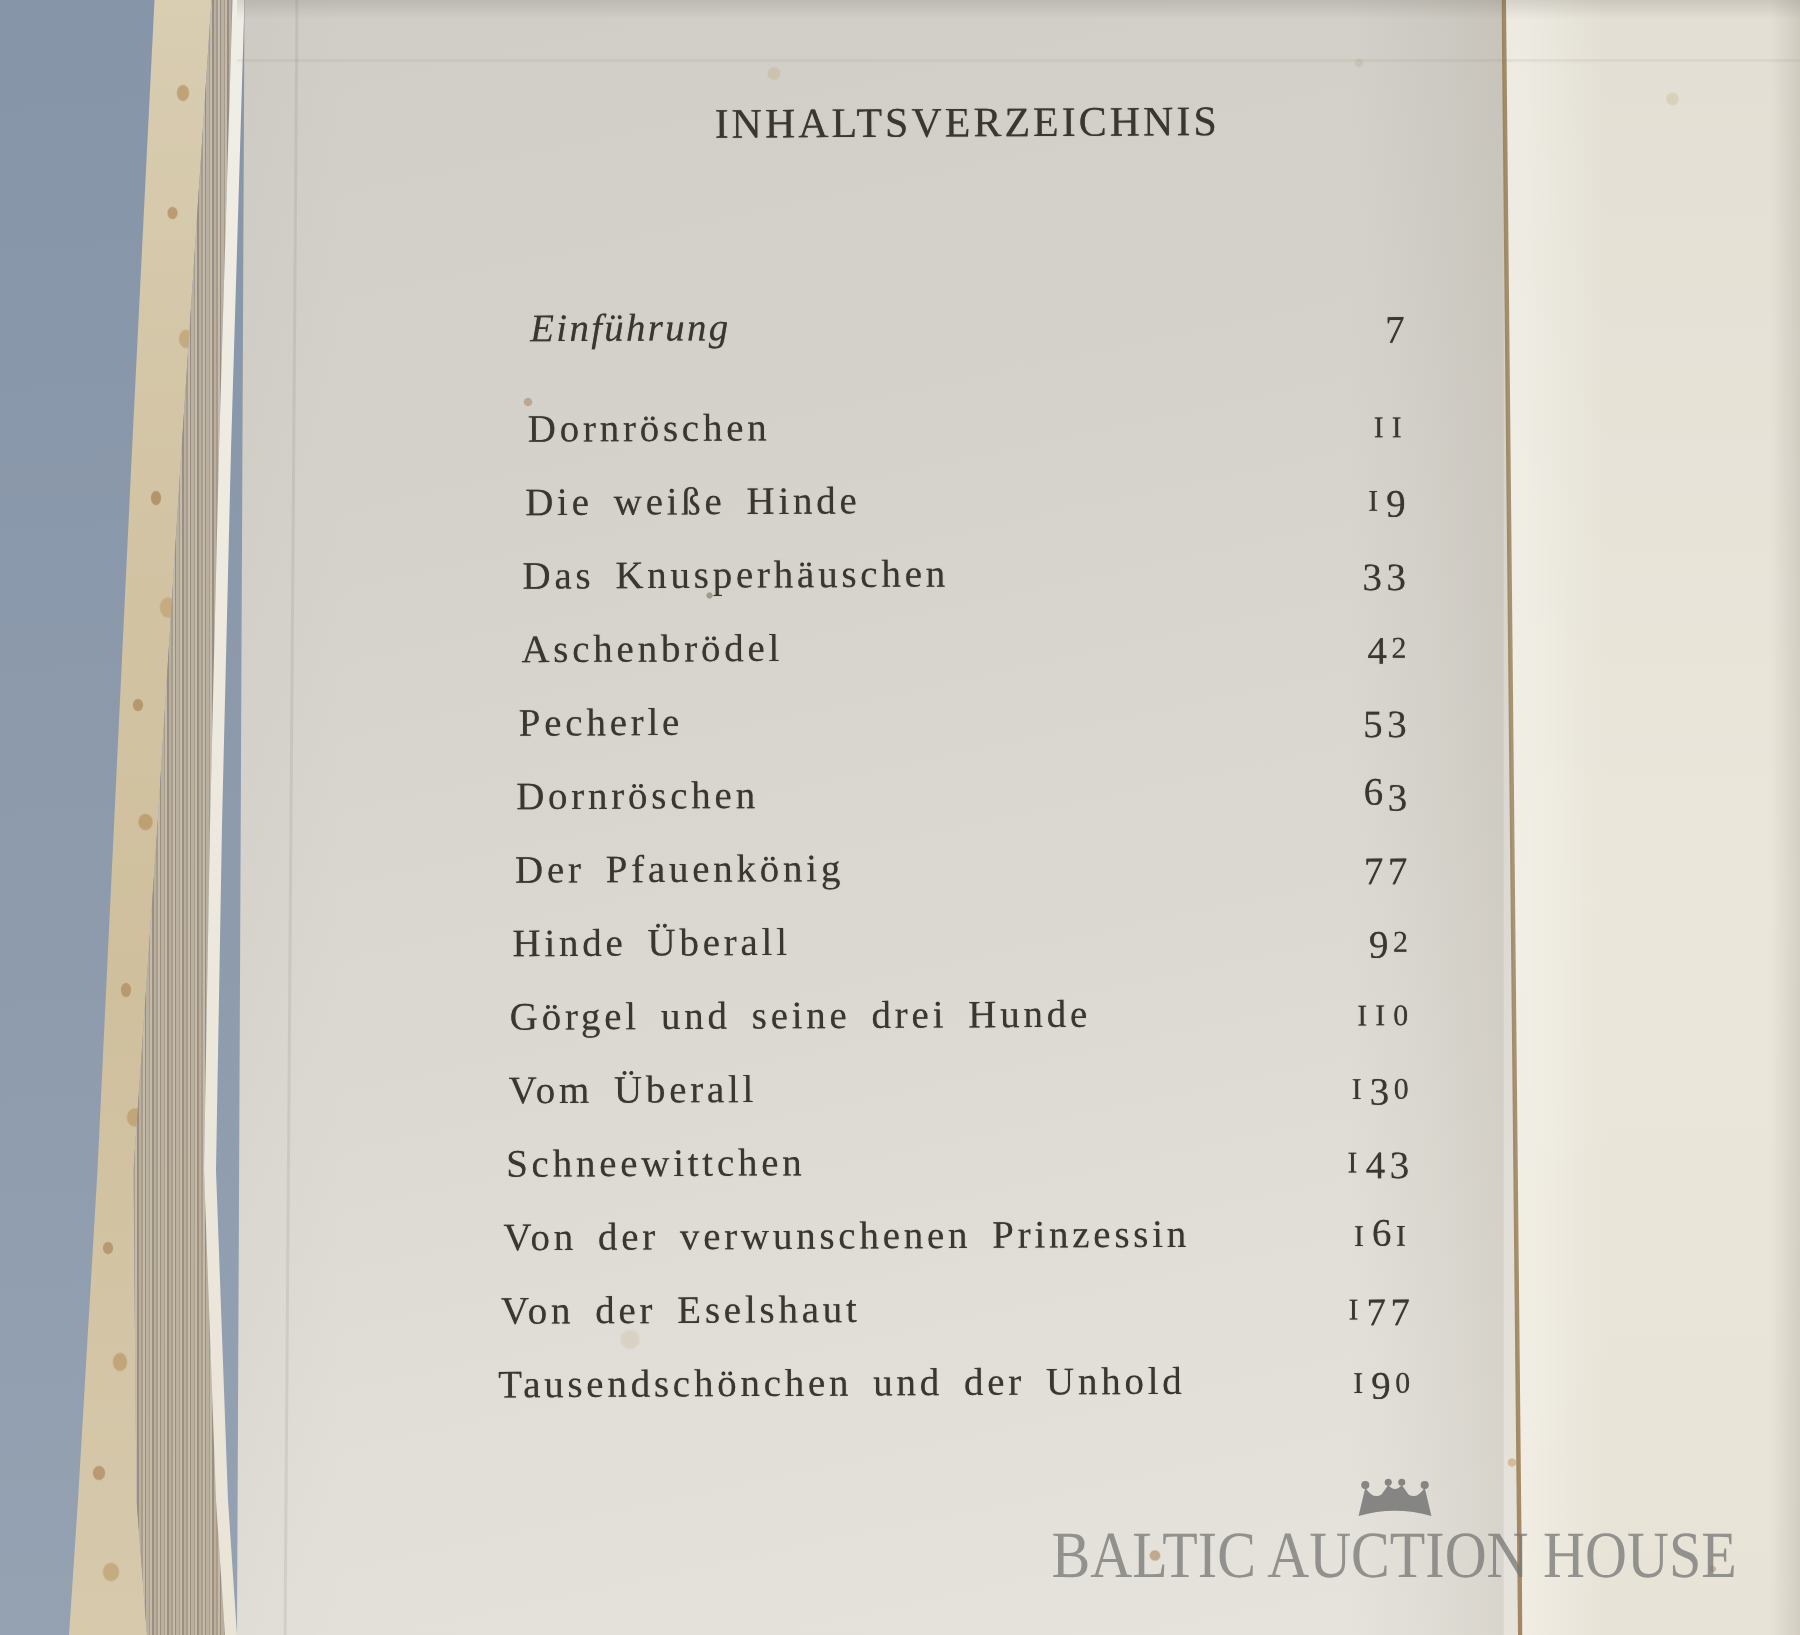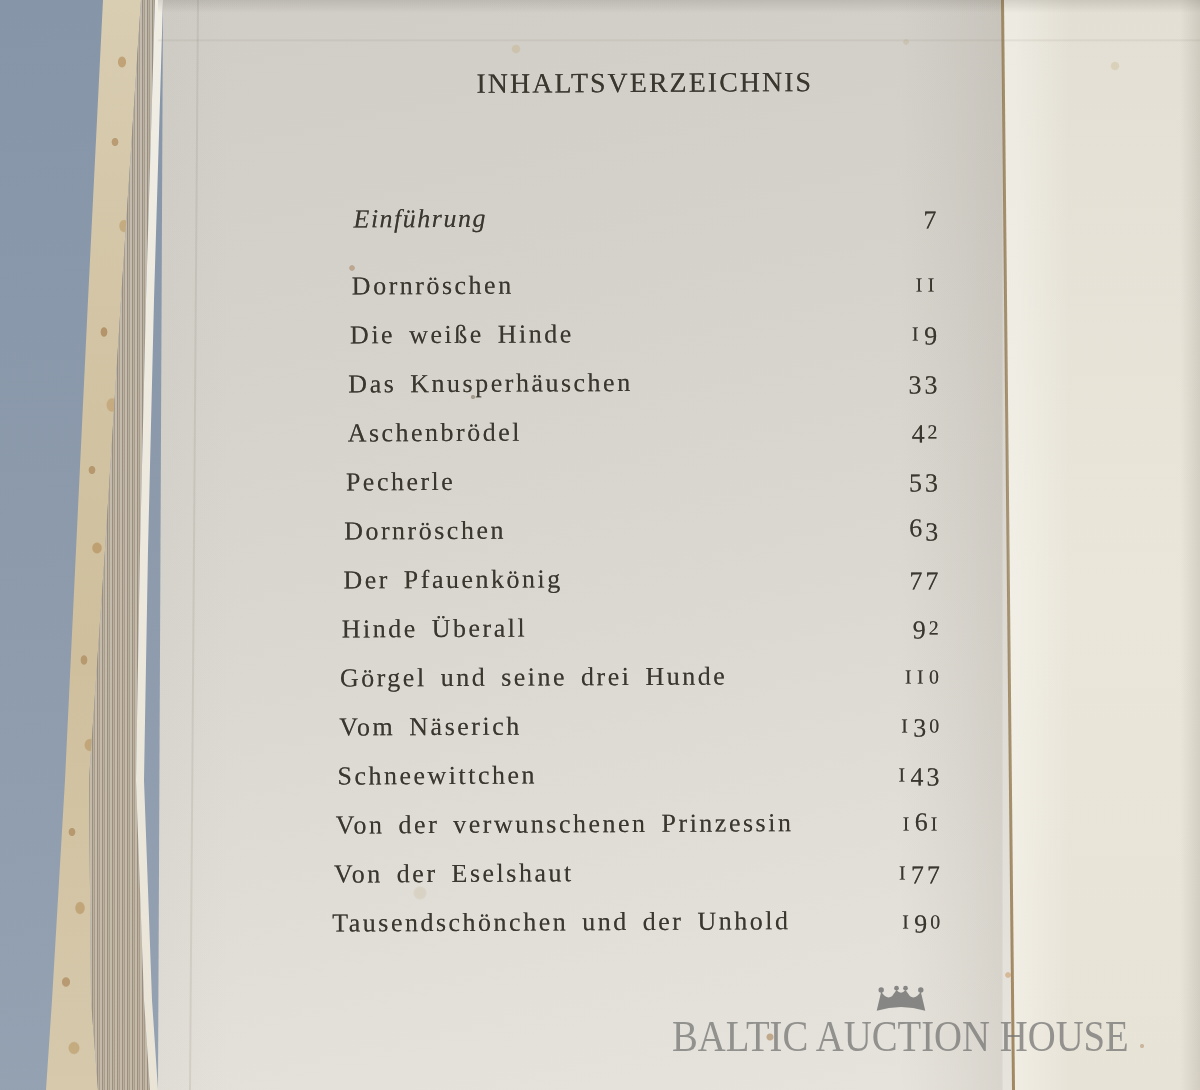--- a/index.html
+++ b/index.html
@@ -127,21 +127,21 @@
   .toc-page{letter-spacing:0;white-space:nowrap;}
   
   .os{display:inline-block;line-height:26px;}
   .os + .os{margin-left:3px;}
   .os-0,.os-2{font-size:20px;}
   .os-1{font-size:0;width:9px;}
   .os-1::before{content:"I";font-size:20px;line-height:26px;display:inline-block;}
   .os-3,.os-4,.os-5,.os-7,.os-9{transform:translateY(4px);}
 
   
-  .watermark{position:absolute;left:672px;top:984px;width:500px;pointer-events:none;}
+  .watermark{position:absolute;left:701px;top:984px;width:500px;pointer-events:none;}
   .crown{display:block;margin-left:202px;}
   .crown path,.crown circle{fill:rgba(118,118,116,.85);}
   .wm-text{
     margin-top:1px;font-size:44px;line-height:1;letter-spacing:0;
     color:rgba(118,118,116,.75);white-space:nowrap;
     transform:scaleX(0.88);transform-origin:left center;
   }
 </style>
 </head>
 <body>
@@ -195,21 +195,21 @@
       </div>
       <div class="toc-row">
         <span class="toc-label">Hinde Überall</span>
         <span class="toc-page"><span class="os os-9">9</span><span class="os os-2">2</span></span>
       </div>
       <div class="toc-row">
         <span class="toc-label">Görgel und seine drei Hunde</span>
         <span class="toc-page"><span class="os os-1">1</span><span class="os os-1">1</span><span class="os os-0">0</span></span>
       </div>
       <div class="toc-row">
-        <span class="toc-label">Vom Näserich</span>
+        <span class="toc-label">Vom Überall</span>
         <span class="toc-page"><span class="os os-1">1</span><span class="os os-3">3</span><span class="os os-0">0</span></span>
       </div>
       <div class="toc-row">
         <span class="toc-label">Schneewittchen</span>
         <span class="toc-page"><span class="os os-1">1</span><span class="os os-4">4</span><span class="os os-3">3</span></span>
       </div>
       <div class="toc-row">
         <span class="toc-label">Von der verwunschenen Prinzessin</span>
         <span class="toc-page"><span class="os os-1">1</span><span class="os os-6">6</span><span class="os os-1">1</span></span>
       </div>

